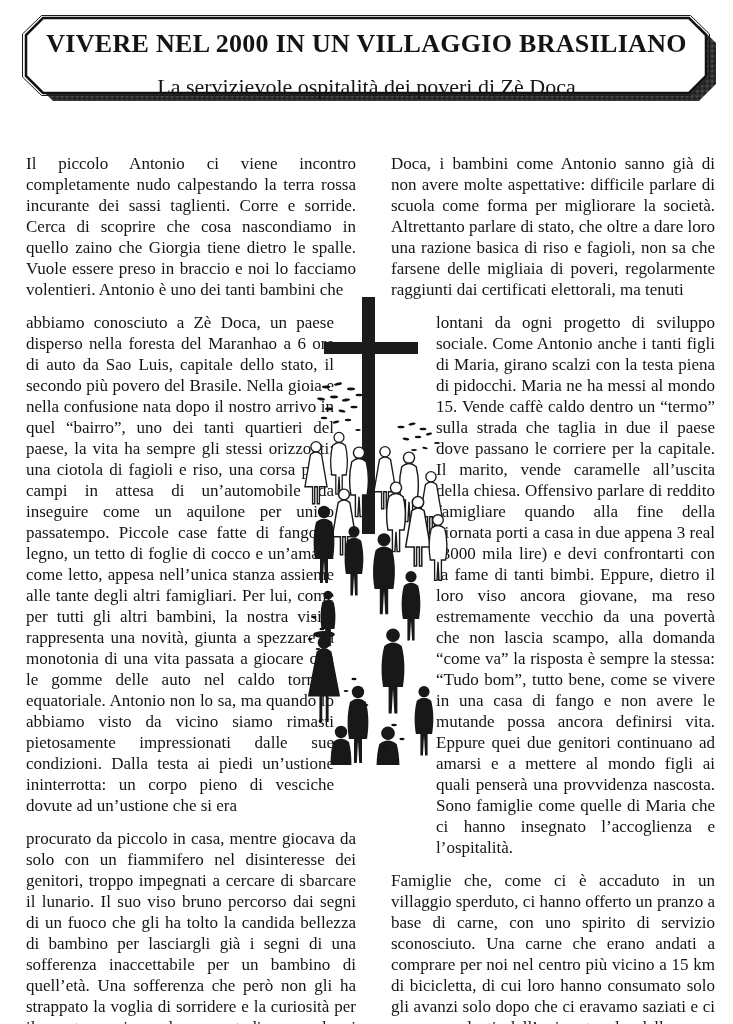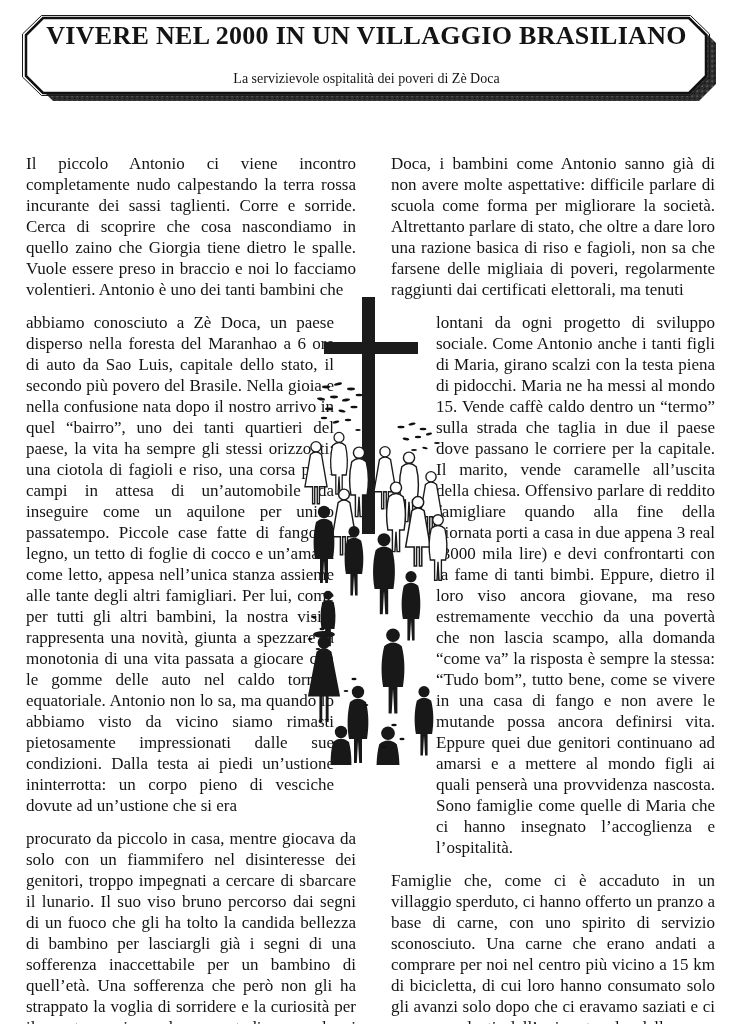--- a/index.html
+++ b/index.html
@@ -4,25 +4,25 @@
 <style>
   html,body{margin:0;padding:0;background:#e8e8e8;}
   .page{
     position:relative;width:733px;height:1024px;background:#ffffff;
     font-family:"Liberation Serif", serif;color:#141414;overflow:hidden;margin:0 auto;
   }
   
   .title-box{position:absolute;top:15px;left:21px;width:704px;height:92px;}
   .title-box svg{position:absolute;inset:0;display:block;}
   .title-text{
-    position:absolute;left:6px;top:4px;width:679px;height:73px;
+    position:absolute;left:6px;top:12px;width:679px;height:73px;
     display:flex;flex-direction:column;align-items:center;justify-content:center;gap:16px;
   }
   .title-text h1{margin:0;font-size:26px;font-weight:bold;letter-spacing:.3px;white-space:nowrap;}
-  .title-text .subtitle{font-size:14px;line-height:24px;}
+  .title-text .subtitle{font-size:22px;line-height:24px;}
   
   .columns{
     position:absolute;top:141px;left:14px;width:713px;
     display:flex;gap:11px;
   }
   .col{font-size:17px;line-height:21px;text-align:justify;}
   .col.left{width:354px;flex:none;}
   .col.right{flex:1;}
   p.seg{margin:12px;padding:0;}
   .col.left .narrow{margin-right:34px;}

